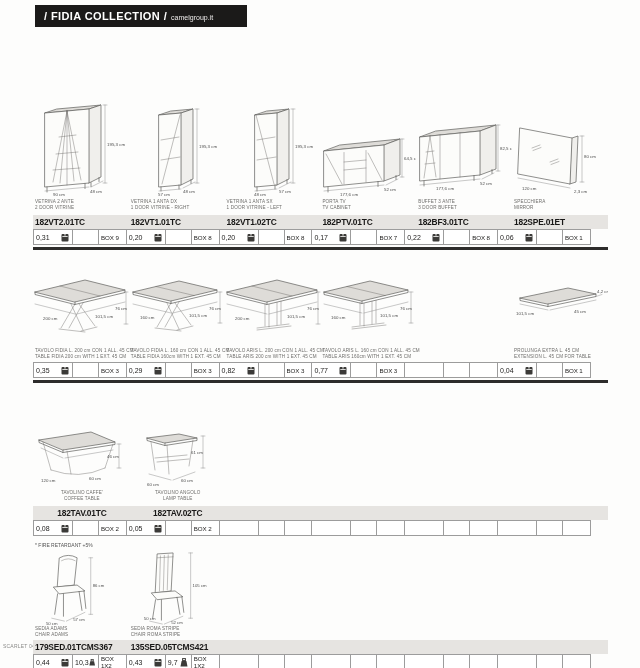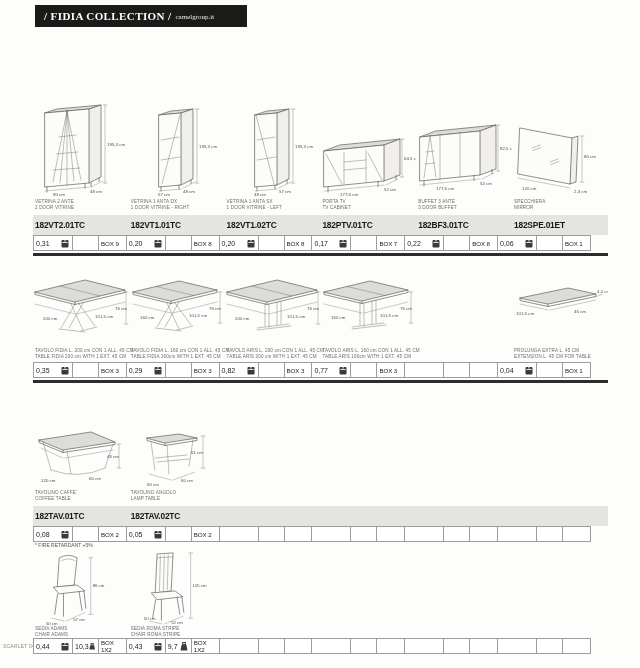--- a/index.html
+++ b/index.html
@@ -1,28 +1,28 @@
 <!DOCTYPE html>
 <html><head>
 <meta charset="utf-8">
 <style>
   html,body{margin:0;padding:0;}
   body{width:640px;height:668px;position:relative;background:#fdfdfc;overflow:hidden;
        font-family:"Liberation Sans",sans-serif;-webkit-font-smoothing:antialiased;}
   .header-bar{position:absolute;left:35px;top:5px;width:212px;height:22px;background:#1b1a19;
-      color:#fff;display:flex;align-items:center;padding-left:9px;box-sizing:border-box;font-family:Liberation Serif, serif;}
+      color:#fff;display:flex;align-items:center;padding-left:9px;box-sizing:border-box;}
   .header-title{font-weight:bold;font-size:11px;letter-spacing:.4px;white-space:nowrap;}
   .header-site{font-size:7px;margin-left:4px;margin-top:2px;color:#eeeceb;}
   .section{position:absolute;left:33px;width:575px;}
   .cols{display:flex;}
   .col{width:95.8px;position:relative;box-sizing:border-box;flex:0 0 95.8px;}
   .names{display:flex;height:14px;}
   .names .col{padding-left:2px;}
   .name-line{font-size:4.6px;line-height:5.6px;color:#6e6d6b;letter-spacing:.15px;white-space:nowrap;}
-  .codes{display:flex;background:#e6e4e1;height:20px;align-items:center;margin-top:2px;}
+  .codes{display:flex;background:#e6e4e1;height:14px;align-items:center;margin-top:2px;}
   .codes .col{padding-left:2px;font-size:8.4px;font-weight:bold;color:#181716;white-space:nowrap;letter-spacing:-0.2px;}
   .cells{display:flex;}
   .cell{height:16px;border:1px solid #9c9c9c;box-sizing:border-box;margin-left:-1px;
         display:flex;align-items:center;font-size:7px;color:#1d1c1b;background:#fff;}
   .cells .cell:first-child{margin-left:0;}
   .cell.value{width:40px;flex:0 0 40px;justify-content:space-between;padding:0 3px 0 2px;}
   .cell.gap{width:27px;flex:0 0 27px;}
   .cell.boxn{width:28.8px;flex:0 0 28.8px;padding-left:2px;font-size:6.2px;letter-spacing:-0.1px;}
   .sep{height:3px;background:#2d2c2b;margin-top:2px;}
   .note{position:absolute;left:35px;top:542px;font-size:5px;color:#555;}
@@ -371,21 +371,21 @@
           <rect x="1.3" y="3" width="5.4" height="1" fill="#d8d8d6"></rect>
           <rect x="3.4" y="1" width="1.2" height="1.6" fill="#d8d8d6"></rect>
         </svg>
       </div>
     <div class="cell gap"></div>
     <div class="cell boxn">BOX 1</div>
   </div>
   <div class="sep"></div>
 </div>
 
-<div class="section" style="top:418px;">
+<div class="section" style="top:418px;text-align:center;">
   <div class="cols" style="height:72px;">
     <div class="col drawwrap">
       <svg class="draw" width="96" height="72" viewBox="0 0 96 72">
         <polygon class="top" points="6,22 58,14 82,24 30,32"></polygon>
         <path d="M6,22 L6,24.5 L30,34.5 L30,32 M30,34.5 L82,26.5 L82,24"></path>
         <path class="thin" d="M10,24 L18,52 M80,26 L72,50 M34,33 L38,56 M18,52 Q46,62 72,50"></path>
         <path class="dimline" d="M86,26 L86,50 M84,26 L88,26 M84,50 L88,50"></path>
         <text x="74" y="40">46 cm</text>
         <path class="dimline" d="M8,30 L30,40 M32,40 L80,32"></path>
         <text x="8" y="64">120 cm</text>
@@ -510,20 +510,28 @@
       </div>
     <div class="col">
         <div class="name-line">SEDIA ROMA STRIPE</div>
         <div class="name-line">CHAIR ROMA STRIPE</div>
       </div>
     <div class="col"></div>
     <div class="col"></div>
     <div class="col"></div>
     <div class="col"></div>
   </div>
+  <div class="codes">
+    <div class="col">179SED.01TCMS367</div>
+    <div class="col">135SED.05TCMS421</div>
+    <div class="col"></div>
+    <div class="col"></div>
+    <div class="col"></div>
+    <div class="col"></div>
+  </div>
   <div class="cells">
     <div class="cell value">
         <span>0,44</span>
         <svg width="8" height="9" viewBox="0 0 8 9">
           <rect x="0.5" y="1" width="7" height="7.5" rx="1" fill="#3b3a38"></rect>
           <rect x="1.3" y="3" width="5.4" height="1" fill="#d8d8d6"></rect>
           <rect x="3.4" y="1" width="1.2" height="1.6" fill="#d8d8d6"></rect>
         </svg>
       </div>
     <div class="cell gap" style="justify-content:space-between;padding:0 3px 0 2px;">

